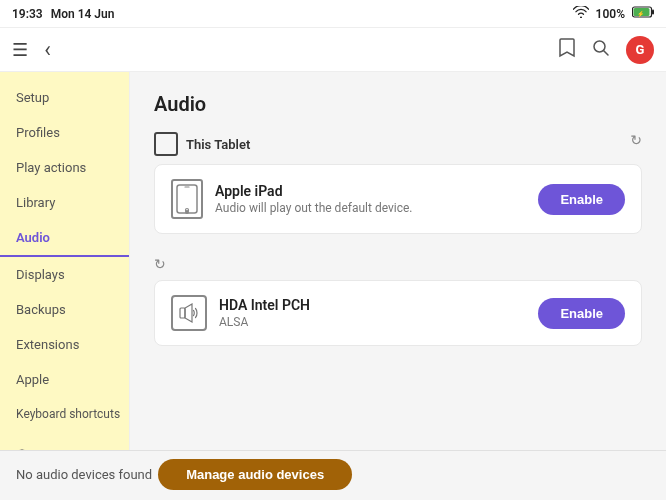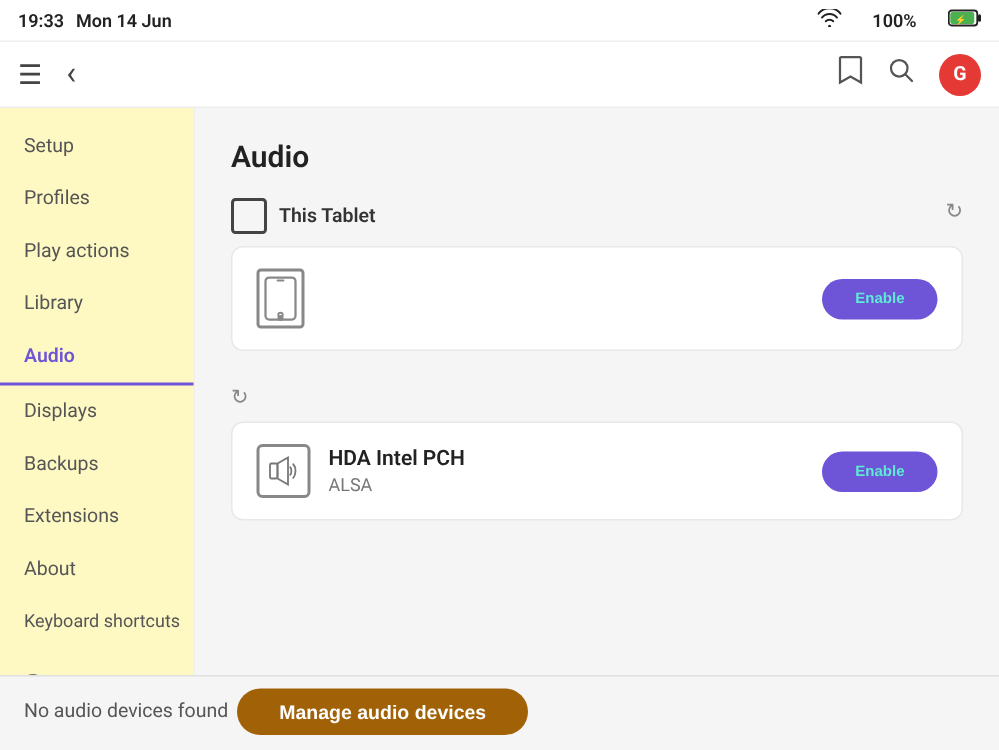--- a/index.html
+++ b/index.html
@@ -19,21 +19,21 @@
       display: flex;
       align-items: center;
       justify-content: space-between;
       padding: 0 12px;
       font-size: 12px;
       font-weight: 600;
       color: #222;
       border-bottom: 1px solid #eee;
     }
     .status-left { display: flex; gap: 8px; align-items: center; }
-    .status-right { display: flex; gap: 21px; align-items: center; }
+    .status-right { display: flex; gap: 7px; align-items: center; }
 
     
     .top-nav {
       background: #fff;
       height: 44px;
       display: flex;
       align-items: center;
       justify-content: space-between;
       padding: 0 12px;
       border-bottom: 1px solid #eee;
@@ -178,25 +178,25 @@
       display: flex;
       align-items: center;
       justify-content: center;
       font-size: 18px;
       color: #888;
     }
     .device-name { font-size: 14px; font-weight: 600; color: #222; }
     .device-sub { font-size: 12px; color: #777; margin-top: 2px; }
     .enable-btn {
       background: #6e55d8;
-      color: #5eead4;
+      color: #ffffff;
       border: none;
       border-radius: 20px;
       padding: 8px 22px;
-      font-size: 10px;
+      font-size: 13px;
       font-weight: 600;
       cursor: pointer;
     }
 
     
     .connected-section { margin-top: 4px; }
     .connected-title { font-size: 14px; font-weight: 600; color: #333; }
     .connected-sub { font-size: 12px; color: #888; margin-top: 2px; margin-bottom: 12px; }
 
     
@@ -282,21 +282,21 @@
 
   <nav class="sidebar">
     <div class="sidebar-item">Setup</div>
     <div class="sidebar-item">Profiles</div>
     <div class="sidebar-item">Play actions</div>
     <div class="sidebar-item">Library</div>
     <div class="sidebar-item active">Audio</div>
     <div class="sidebar-item">Displays</div>
     <div class="sidebar-item">Backups</div>
     <div class="sidebar-item">Extensions</div>
-    <div class="sidebar-item">About</div>
+    <div class="sidebar-item">Apple</div>
     <div class="sidebar-item" style="font-size:12px;">Keyboard shortcuts</div>
     <div class="sidebar-divider"></div>
     <div class="sidebar-lang">
       <svg width="16" height="16" viewBox="0 0 16 16" fill="none">
         <circle cx="8" cy="8" r="7" stroke="#777" stroke-width="1.2"></circle>
         <ellipse cx="8" cy="8" rx="3.5" ry="7" stroke="#777" stroke-width="1.2"></ellipse>
         <line x1="1" y1="8" x2="15" y2="8" stroke="#777" stroke-width="1.2"></line>
       </svg>
       <span>English</span>
       <span style="font-size:10px; color:#777;">▾</span>
@@ -316,20 +316,24 @@
     </div>
 
     <div class="device-card">
       <div class="device-info">
         <div class="device-icon">
           <svg width="22" height="30" viewBox="0 0 22 30" fill="none">
             <rect x="1" y="1" width="20" height="28" rx="2.5" stroke="#888" stroke-width="1.5"></rect>
             <circle cx="11" cy="26" r="1.5" stroke="#888" stroke-width="1.2"></circle>
             <line x1="9" y1="3" x2="13" y2="3" stroke="#888" stroke-width="1.2" stroke-linecap="round"></line>
           </svg>
+        </div>
+        <div>
+          <div class="device-name">Apple iPad</div>
+          <div class="device-sub">Audio will play out the default device.</div>
         </div>
       </div>
       <button class="enable-btn">Enable</button>
     </div>
 
     <div class="connected-section">
       <div class="section-header">
         <span class="refresh-icon" style="align-self: flex-start; margin-top: 2px;">↻</span>
       </div>
 

